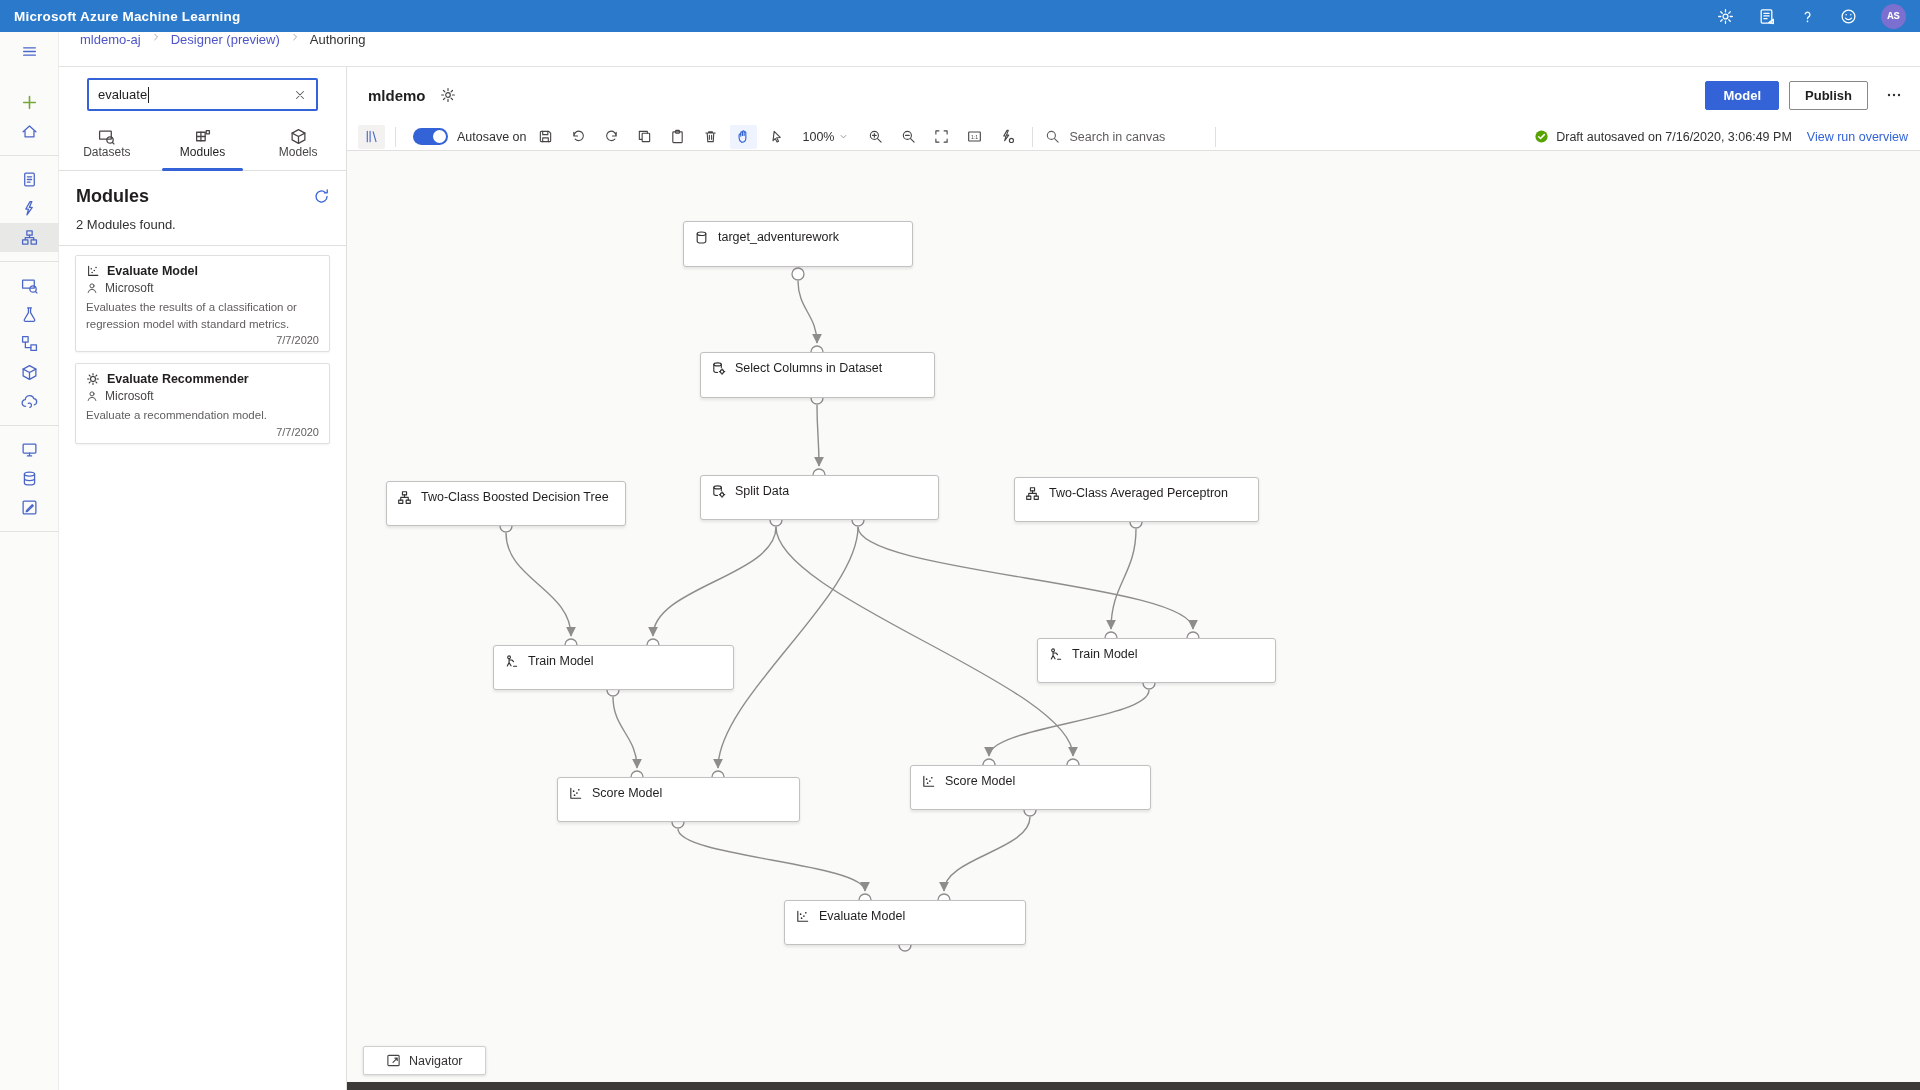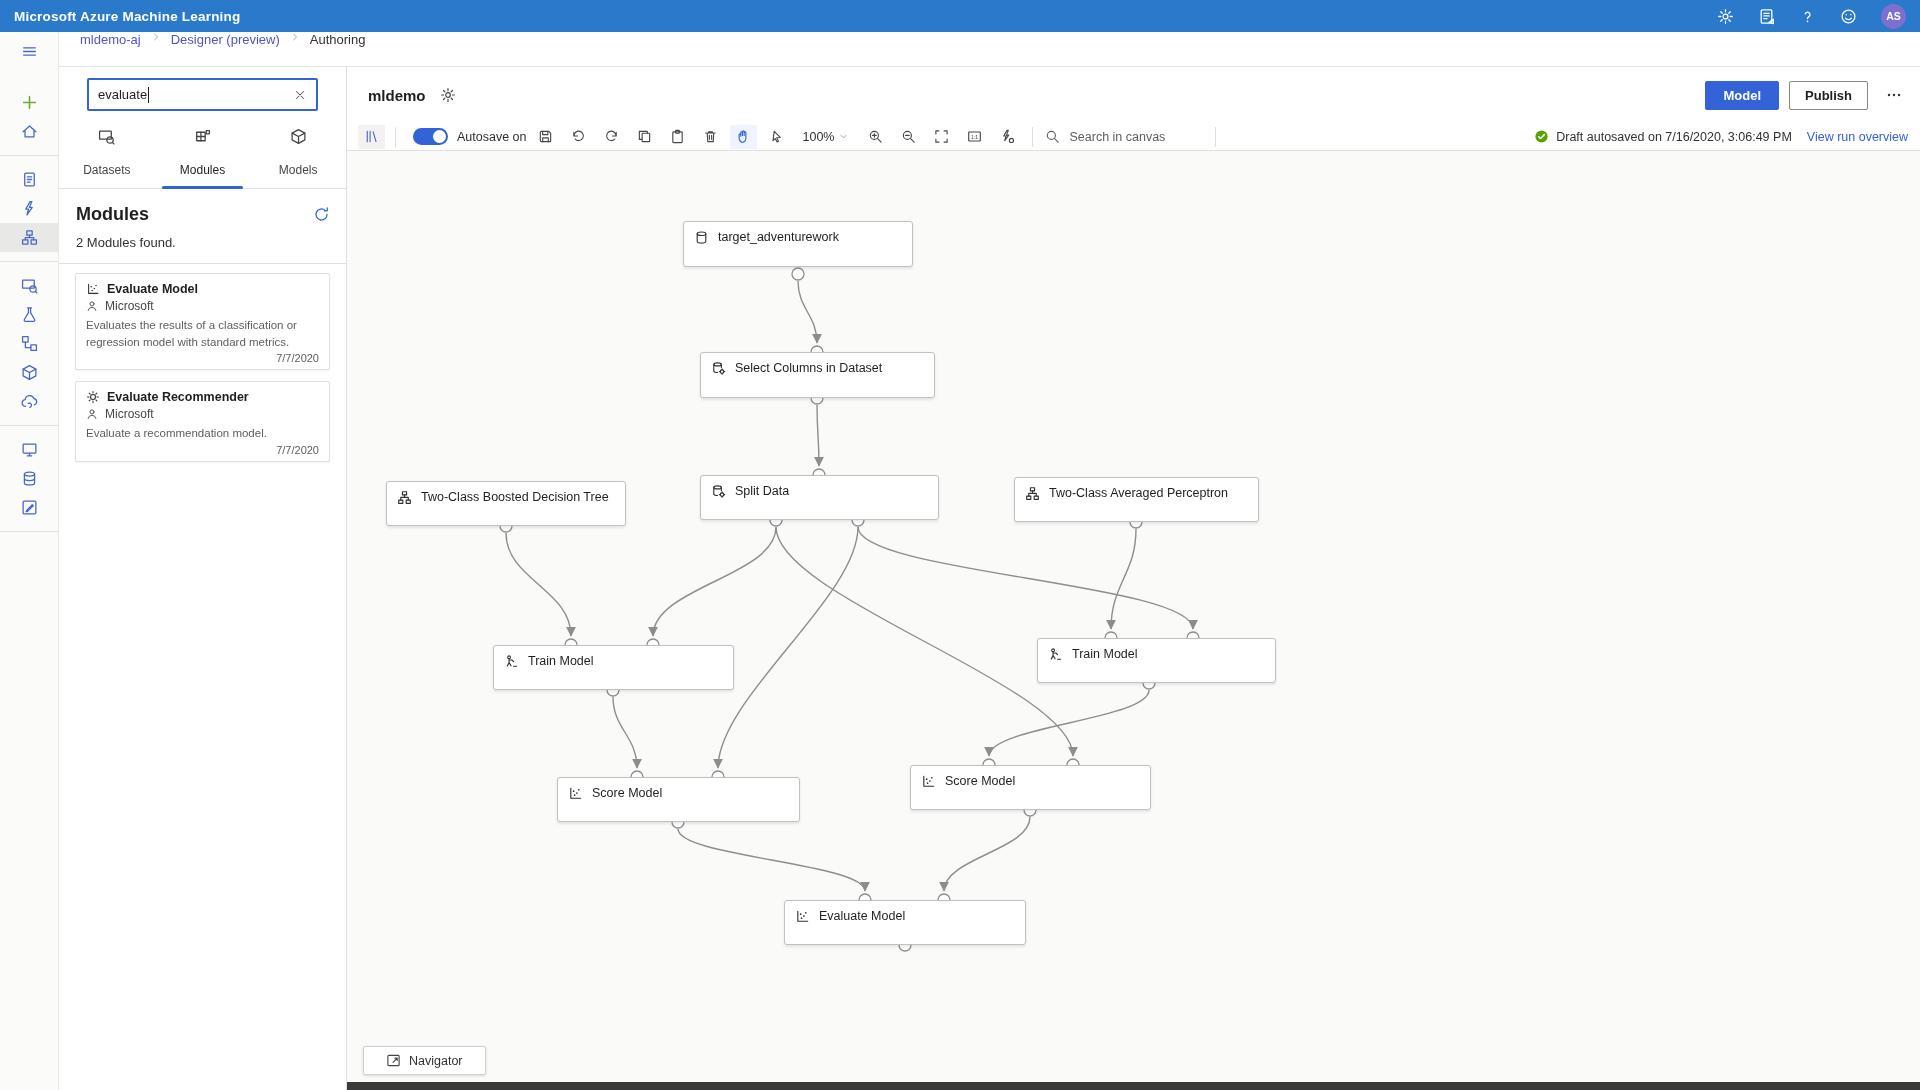--- a/index.html
+++ b/index.html
@@ -6,21 +6,21 @@
   html,body { width:1920px; height:1090px; overflow:hidden; background:#fff; }
   .app { position:relative; width:1920px; height:1090px;
          font-family:"Liberation Sans","DejaVu Sans",sans-serif; color:#323130; background:#fff; }
   .icon { display:inline-flex; align-items:center; justify-content:center; }
   .icon svg { stroke:currentColor; fill:none; stroke-width:1.2; stroke-linecap:round; stroke-linejoin:round; }
 
   
   .topbar { position:absolute; left:0; top:0; width:100%; height:32px; background:var(--topbar,#2b79ca);
             display:flex; align-items:center; padding:0 14px; z-index:5; }
   .topbar-title { color:#fff; font-size:13.5px; font-weight:700; letter-spacing:.2px; }
-  .topbar-right { margin-left:auto; display:flex; align-items:center; gap:24px; color:#fff; }
+  .topbar-right { margin-left:auto; display:flex; align-items:center; gap:24px; color:#fff;font-family:Liberation Mono, monospace; }
   .topbar-right .icon { color:#fff; cursor:pointer; }
   .avatar { width:25px; height:25px; border-radius:50%; background:var(--avatar,#7b6fd0); color:#fff;
             font-size:10.5px; font-weight:700; display:flex; align-items:center; justify-content:center; cursor:pointer; }
 
   
   .sidebar { position:absolute; left:0; top:32px; bottom:0; width:59px; background:#fbfbfa;
              border-right:1px solid #ececeb; display:flex; flex-direction:column; align-items:center; padding-top:5px; }
   .side-item { width:59px; height:29px; display:flex; align-items:center; justify-content:center;
                color:#4a66c8; cursor:pointer; }
   .side-item.active { background:#e8e8e7; }
@@ -38,21 +38,21 @@
   .crumb-sep svg { width:10px; height:10px; }
 
   
   .palette { position:absolute; left:59px; top:67px; width:288px; bottom:0; background:#fff;
              border-right:1px solid #e1dfdd; z-index:3; }
   .search-box { margin:11px 28px 2px; height:33px; border:2px solid var(--accent,#3363d6); border-radius:2px;
                 display:flex; align-items:center; padding:0 9px; font-size:13px; color:#201f1e; background:#fff; }
   .caret { display:inline-block; width:1px; height:16px; background:#201f1e; margin-left:1px; }
   .clear-btn { margin-left:auto; color:#605e5c; cursor:pointer; }
   .tabs { display:flex; margin-top:8px; border-bottom:1px solid #e1dfdd; }
-  .tab { flex:1; display:flex; flex-direction:column; align-items:center; gap:18px; padding:9px 0 11px;
+  .tab { flex:1; display:flex; flex-direction:column; align-items:center; gap:0; padding:9px 0 11px;
          font-size:12px; color:#484644; position:relative; cursor:pointer; }
   .tab .icon { color:#484644; }
   .tab.active { color:#201f1e; }
   .tab.active::after { content:""; position:absolute; left:7px; right:7px; bottom:-1px; height:3px;
                        background:var(--accent,#3363d6); border-radius:2px; }
   .palette-head { display:flex; align-items:center; padding:15px 16px 0 17px; }
   .palette-head h2 { font-size:18px; font-weight:700; color:#201f1e; }
   .refresh-btn { margin-left:auto; color:var(--accent,#3363d6); cursor:pointer; }
   .result-count { padding:10px 17px 13px; font-size:13px; color:#323130; border-bottom:1px solid #e1dfdd; }
   .cards { padding:9px 16px; display:flex; flex-direction:column; gap:11px; }

